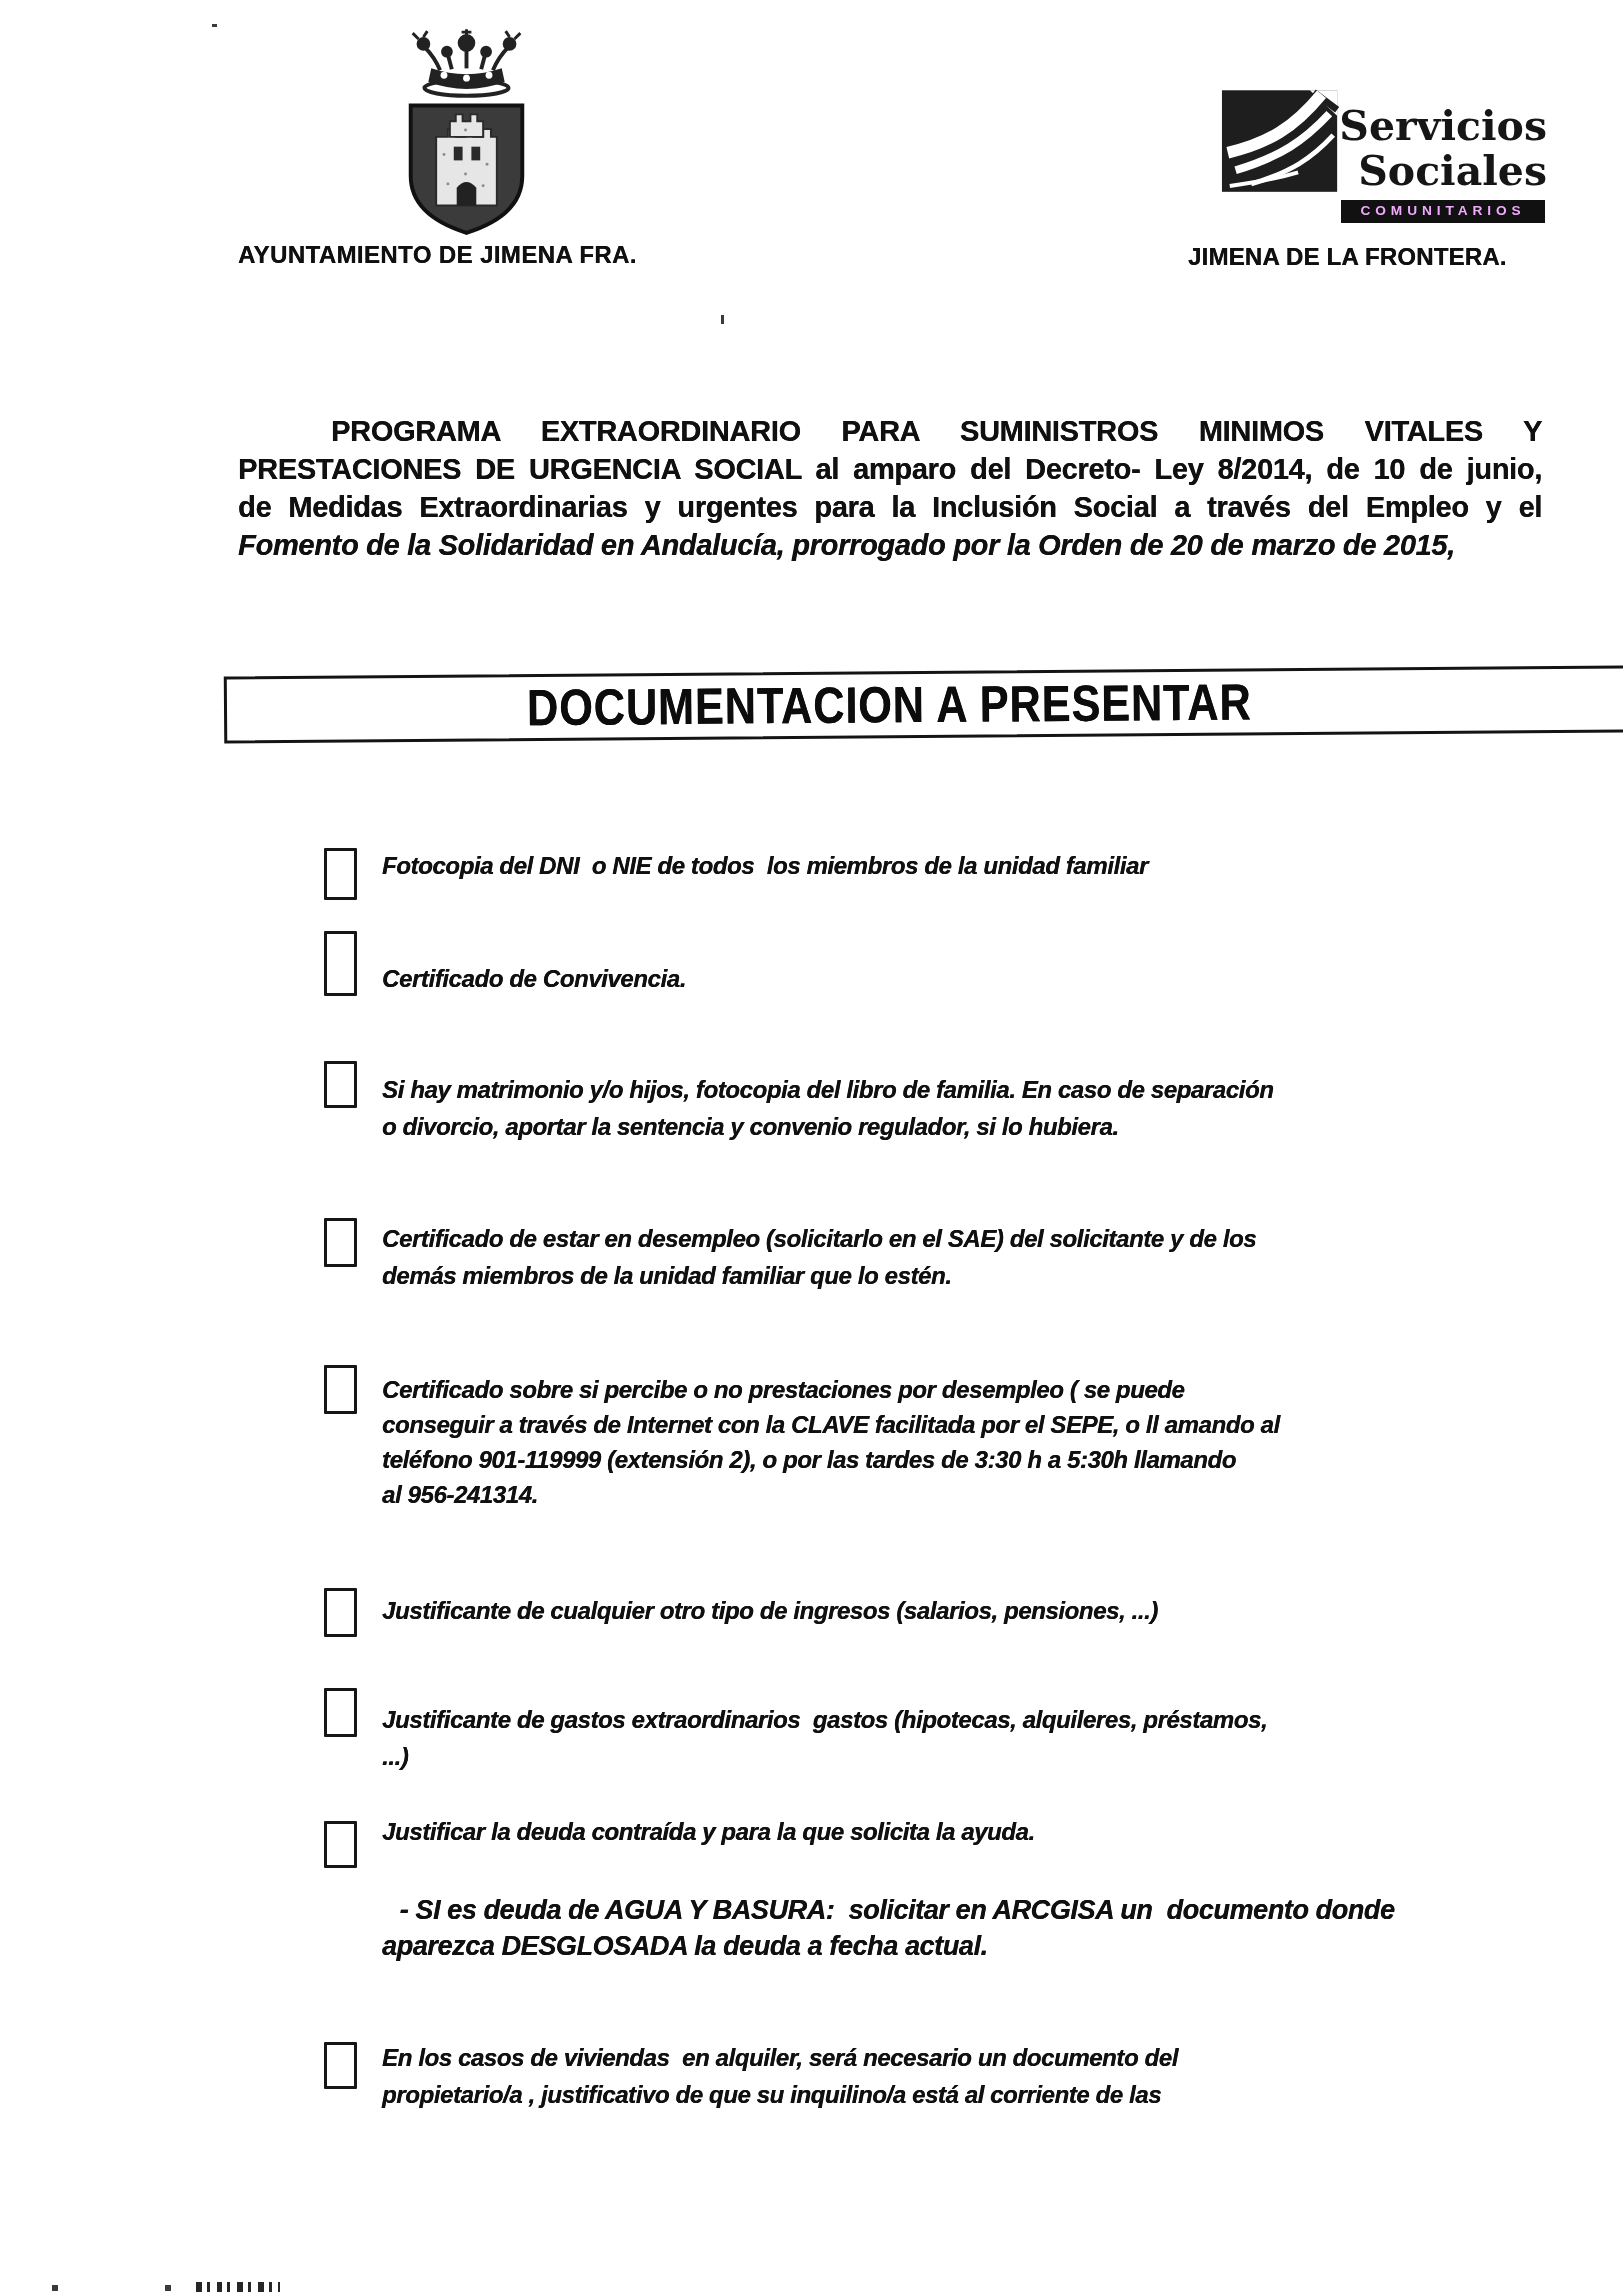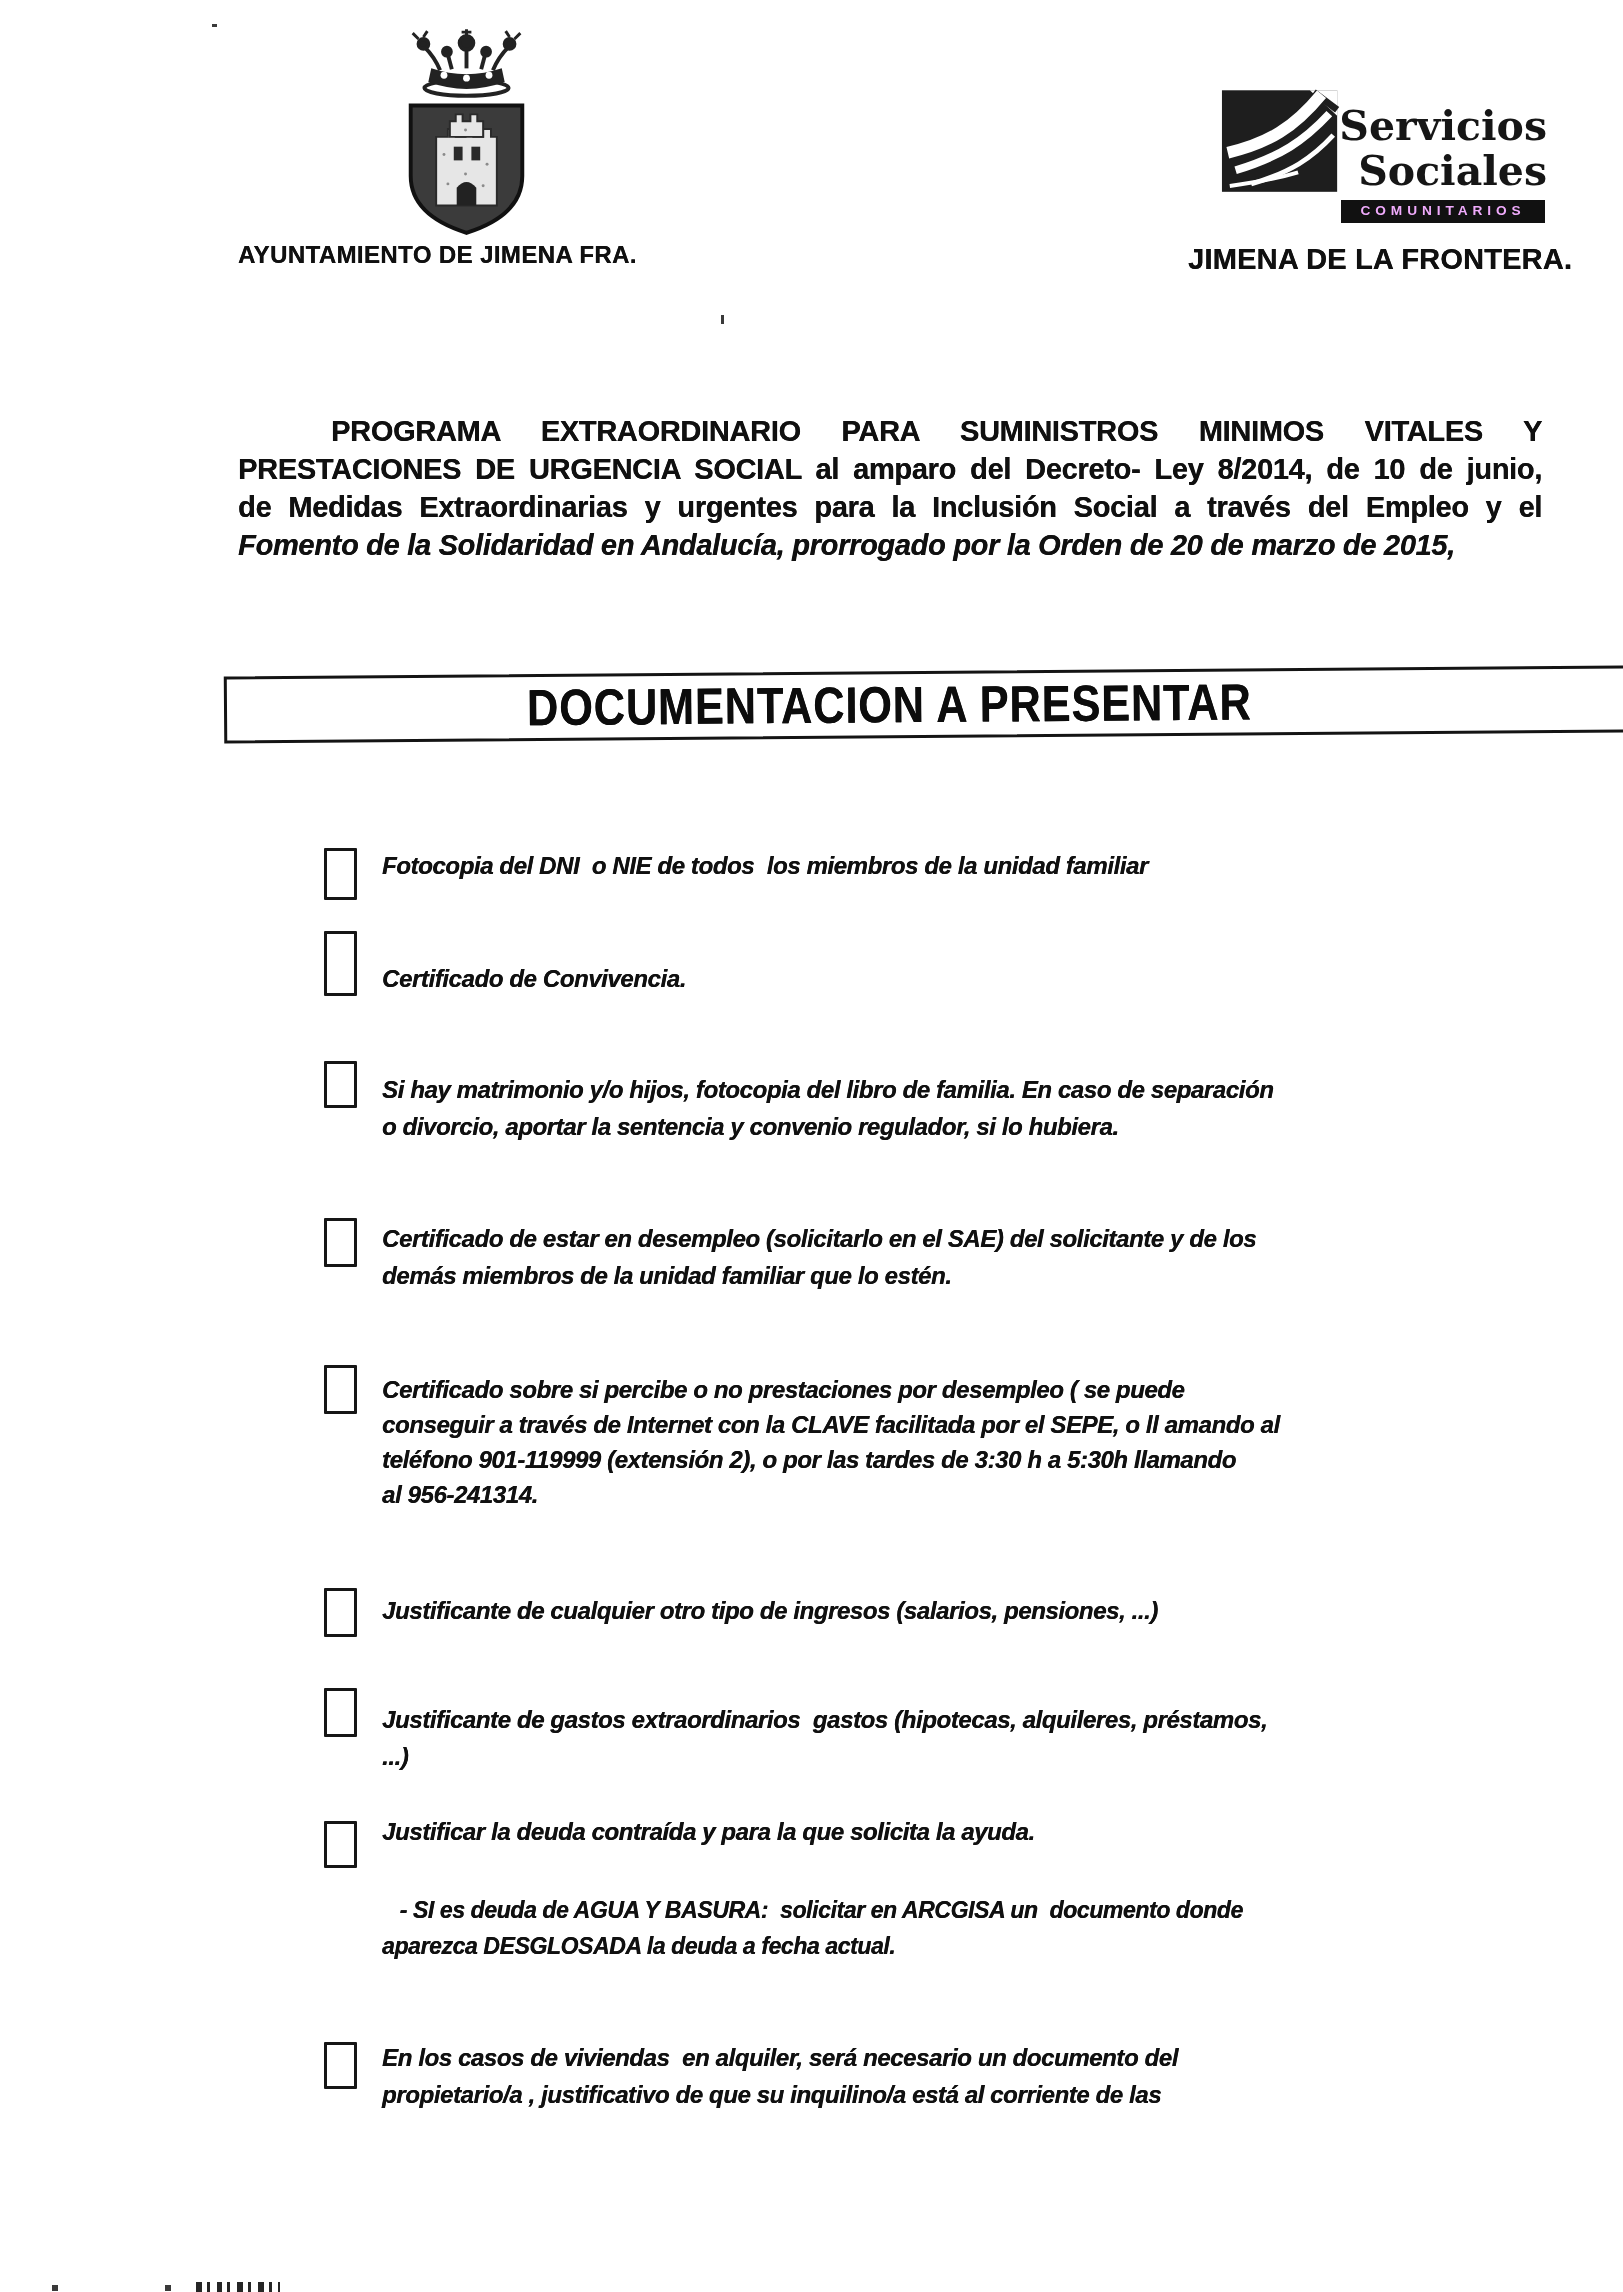--- a/index.html
+++ b/index.html
@@ -7,21 +7,21 @@
     position:relative;width:1623px;height:2293px;background:#ffffff;
     font-family:"Liberation Sans",sans-serif;font-weight:700;color:#101010;
     overflow:hidden;margin:0 auto;
     text-shadow:0.3px 0 0 currentColor;
   }
   .abs{position:absolute;}
   .line{white-space:pre;font-style:italic;}
   .jline{white-space:normal;text-align:justify;text-align-last:justify;}
   
   .cap-left{left:238px;top:241px;font-size:24px;letter-spacing:0.4px;}
-  .cap-right{left:1188px;top:243px;font-size:29px;letter-spacing:0.2px;}
+  .cap-right{left:1188px;top:243px;font-size:24px;letter-spacing:0.2px;}
   
   .ss-word{left:1333px;top:104px;width:214px;text-align:right;
            font-family:"DejaVu Serif",serif;font-weight:600;font-size:41px;line-height:45px;
            color:#161616;text-shadow:none;}
   .ss-banner{left:1341px;top:200px;width:204px;height:22.5px;background:#111;
              color:#f0abfc;font-size:13.7px;letter-spacing:4.9px;text-align:center;line-height:22.5px;
              text-shadow:none;}
   
   .intro{left:238px;top:416px;width:1304px;font-size:29px;letter-spacing:-0.3px;}
   .intro .ln{height:38px;line-height:30px;}
@@ -31,21 +31,21 @@
              transform:rotate(-0.45deg);display:flex;align-items:center;justify-content:center;
              padding-right:83px;box-sizing:content-box;}
   .title-box span{display:inline-block;font-size:51px;letter-spacing:1px;transform:scaleX(.85);
                   white-space:nowrap;color:#0c0c0c;}
   
   .item{left:0;width:1623px;}
   .cb{position:absolute;left:324px;width:27.4px;border:3.9px solid #161616;border-radius:1px;background:#fff;}
   .itext{position:absolute;left:382px;width:1161px;font-size:24px;letter-spacing:-0.4px;}
   .itext .line{height:37px;line-height:30px;}
   .itext.tight .line{height:35px;}
-  .note-text{position:absolute;left:382px;width:1161px;font-size:23px;letter-spacing:-0.4px;}
+  .note-text{position:absolute;left:382px;width:1161px;font-size:27px;letter-spacing:-0.4px;}
   .note-text .line{height:36px;line-height:30px;}
   .note-text .line.ind{margin-left:17.6px;}
   
   .speck{background:#3a3a3a;}
   .frag-strip{left:196px;top:2282px;width:84px;height:10.8px;
     background:repeating-linear-gradient(90deg,#262626 0 5.9px,transparent 5.9px 10.8px,#262626 10.8px 13.7px,transparent 13.7px 20.6px);}
 </style>
 </head>
 <body>
 

